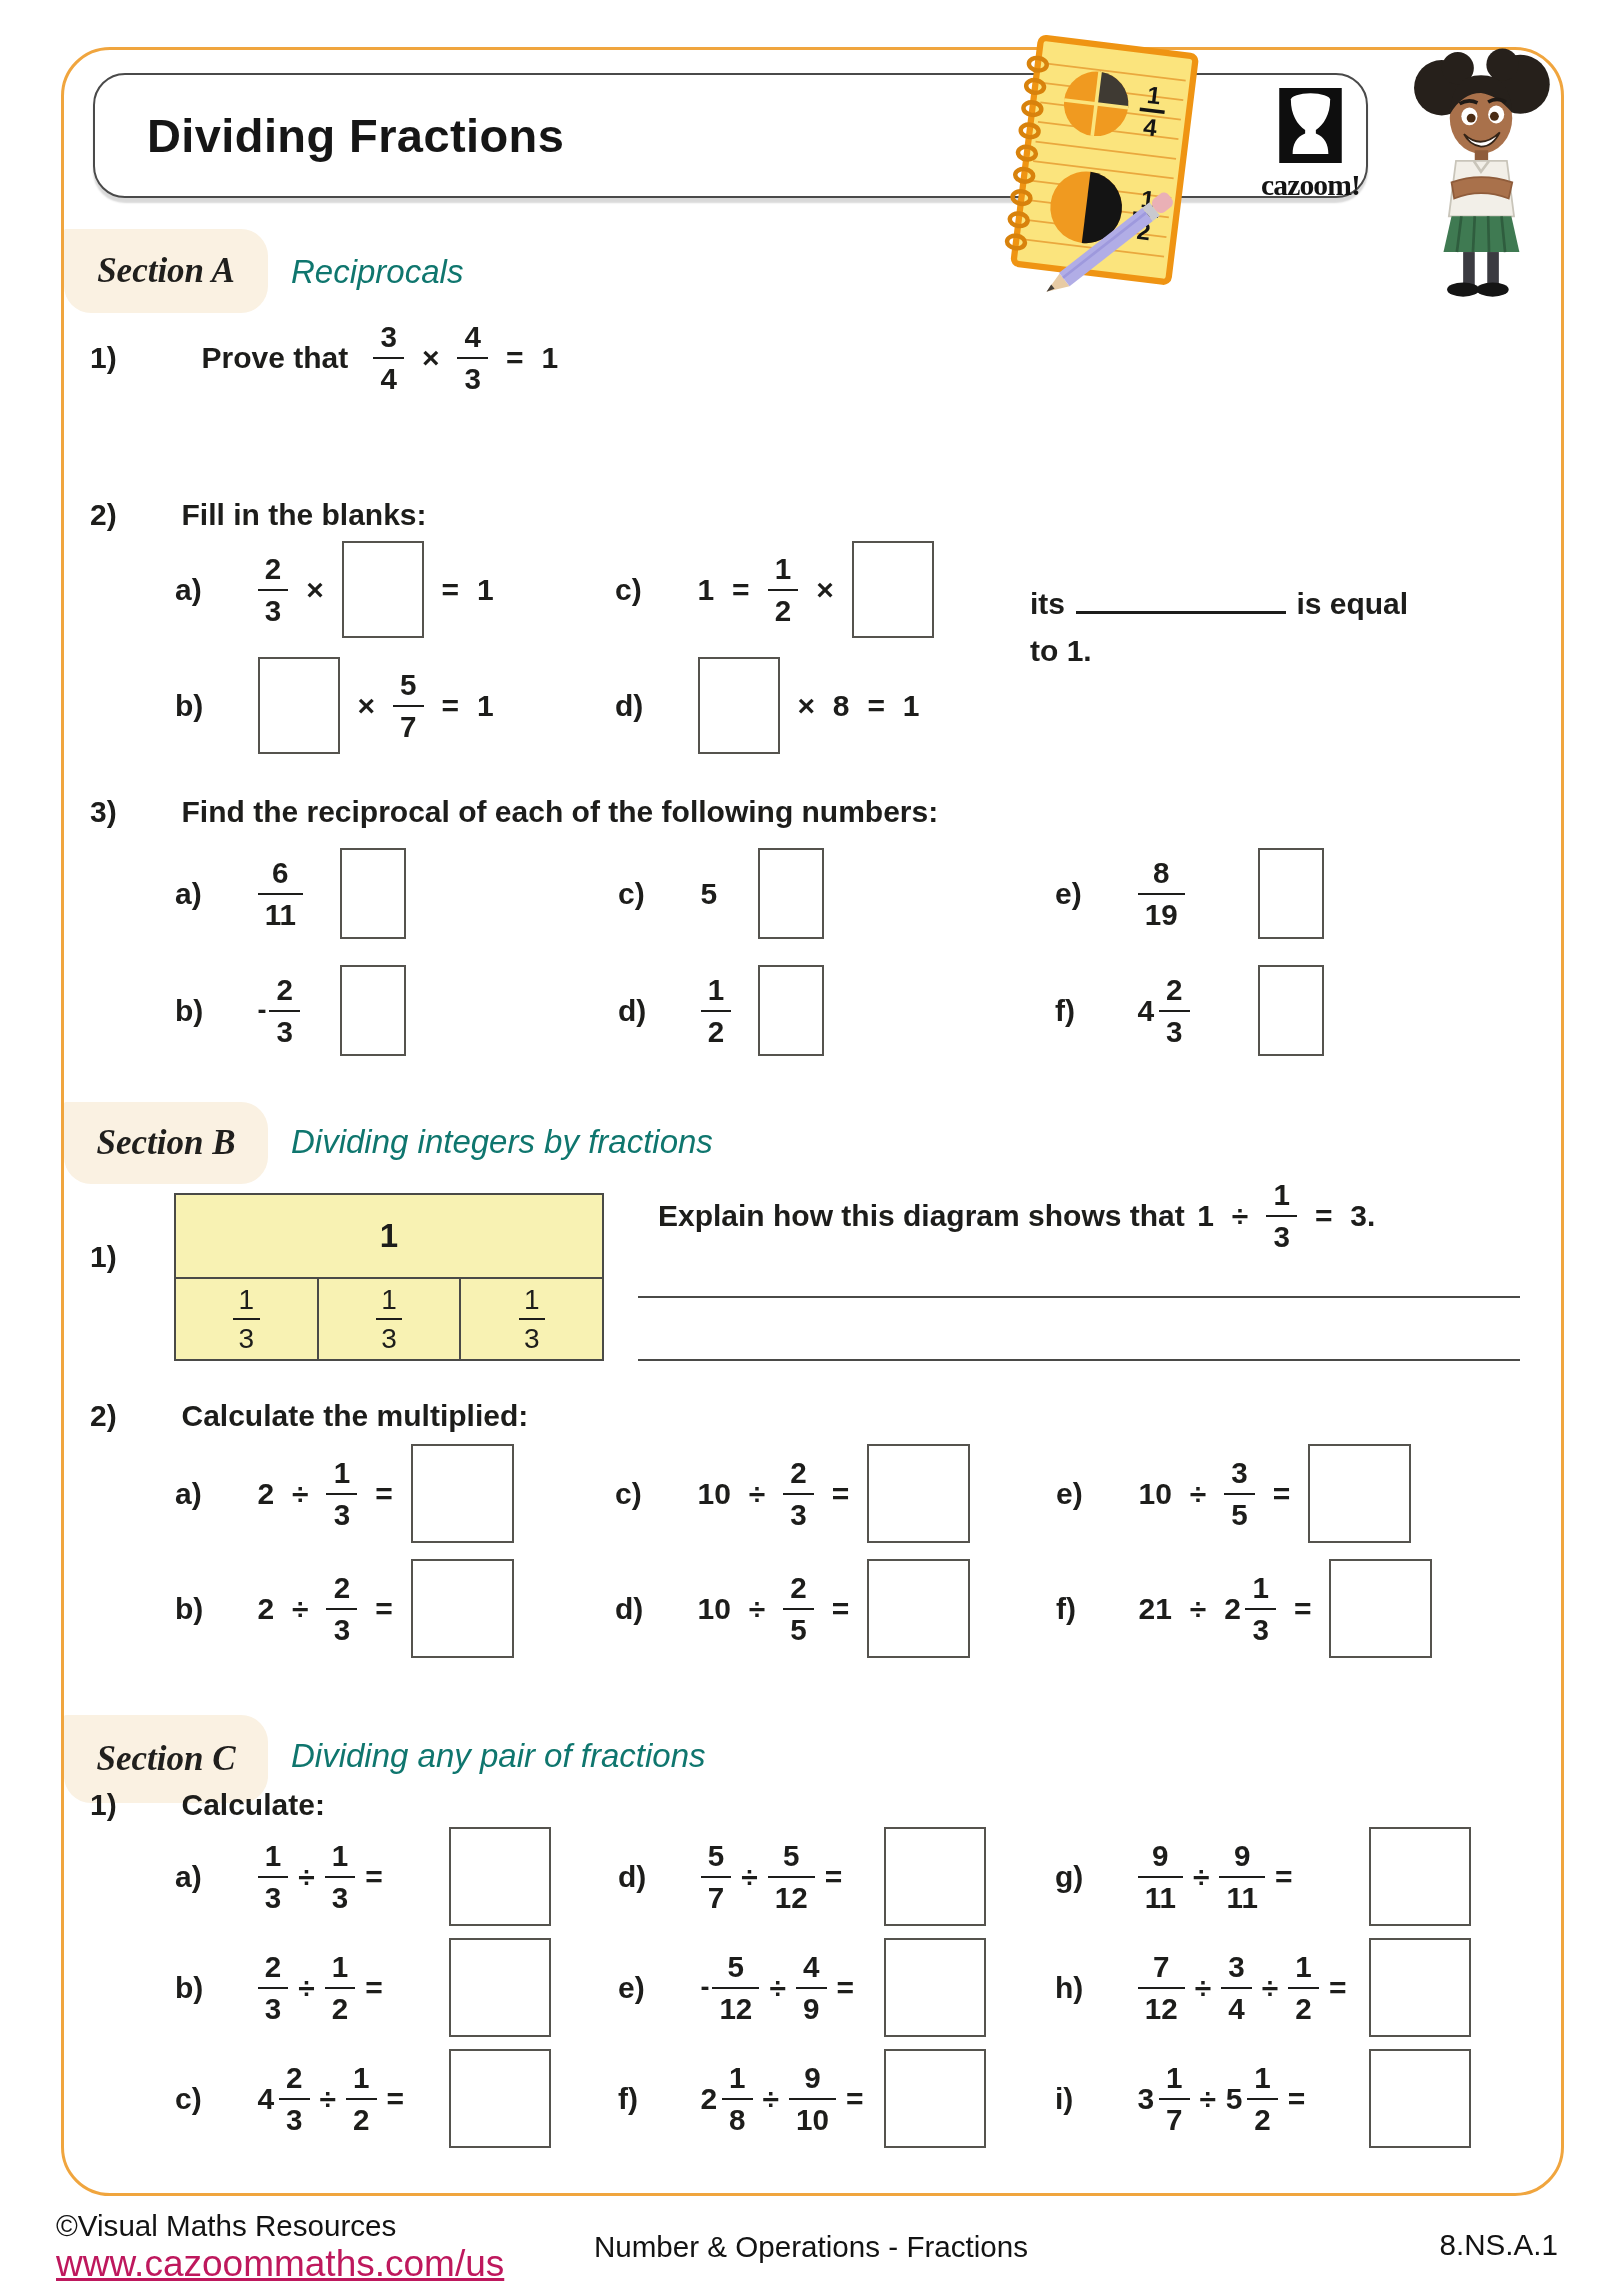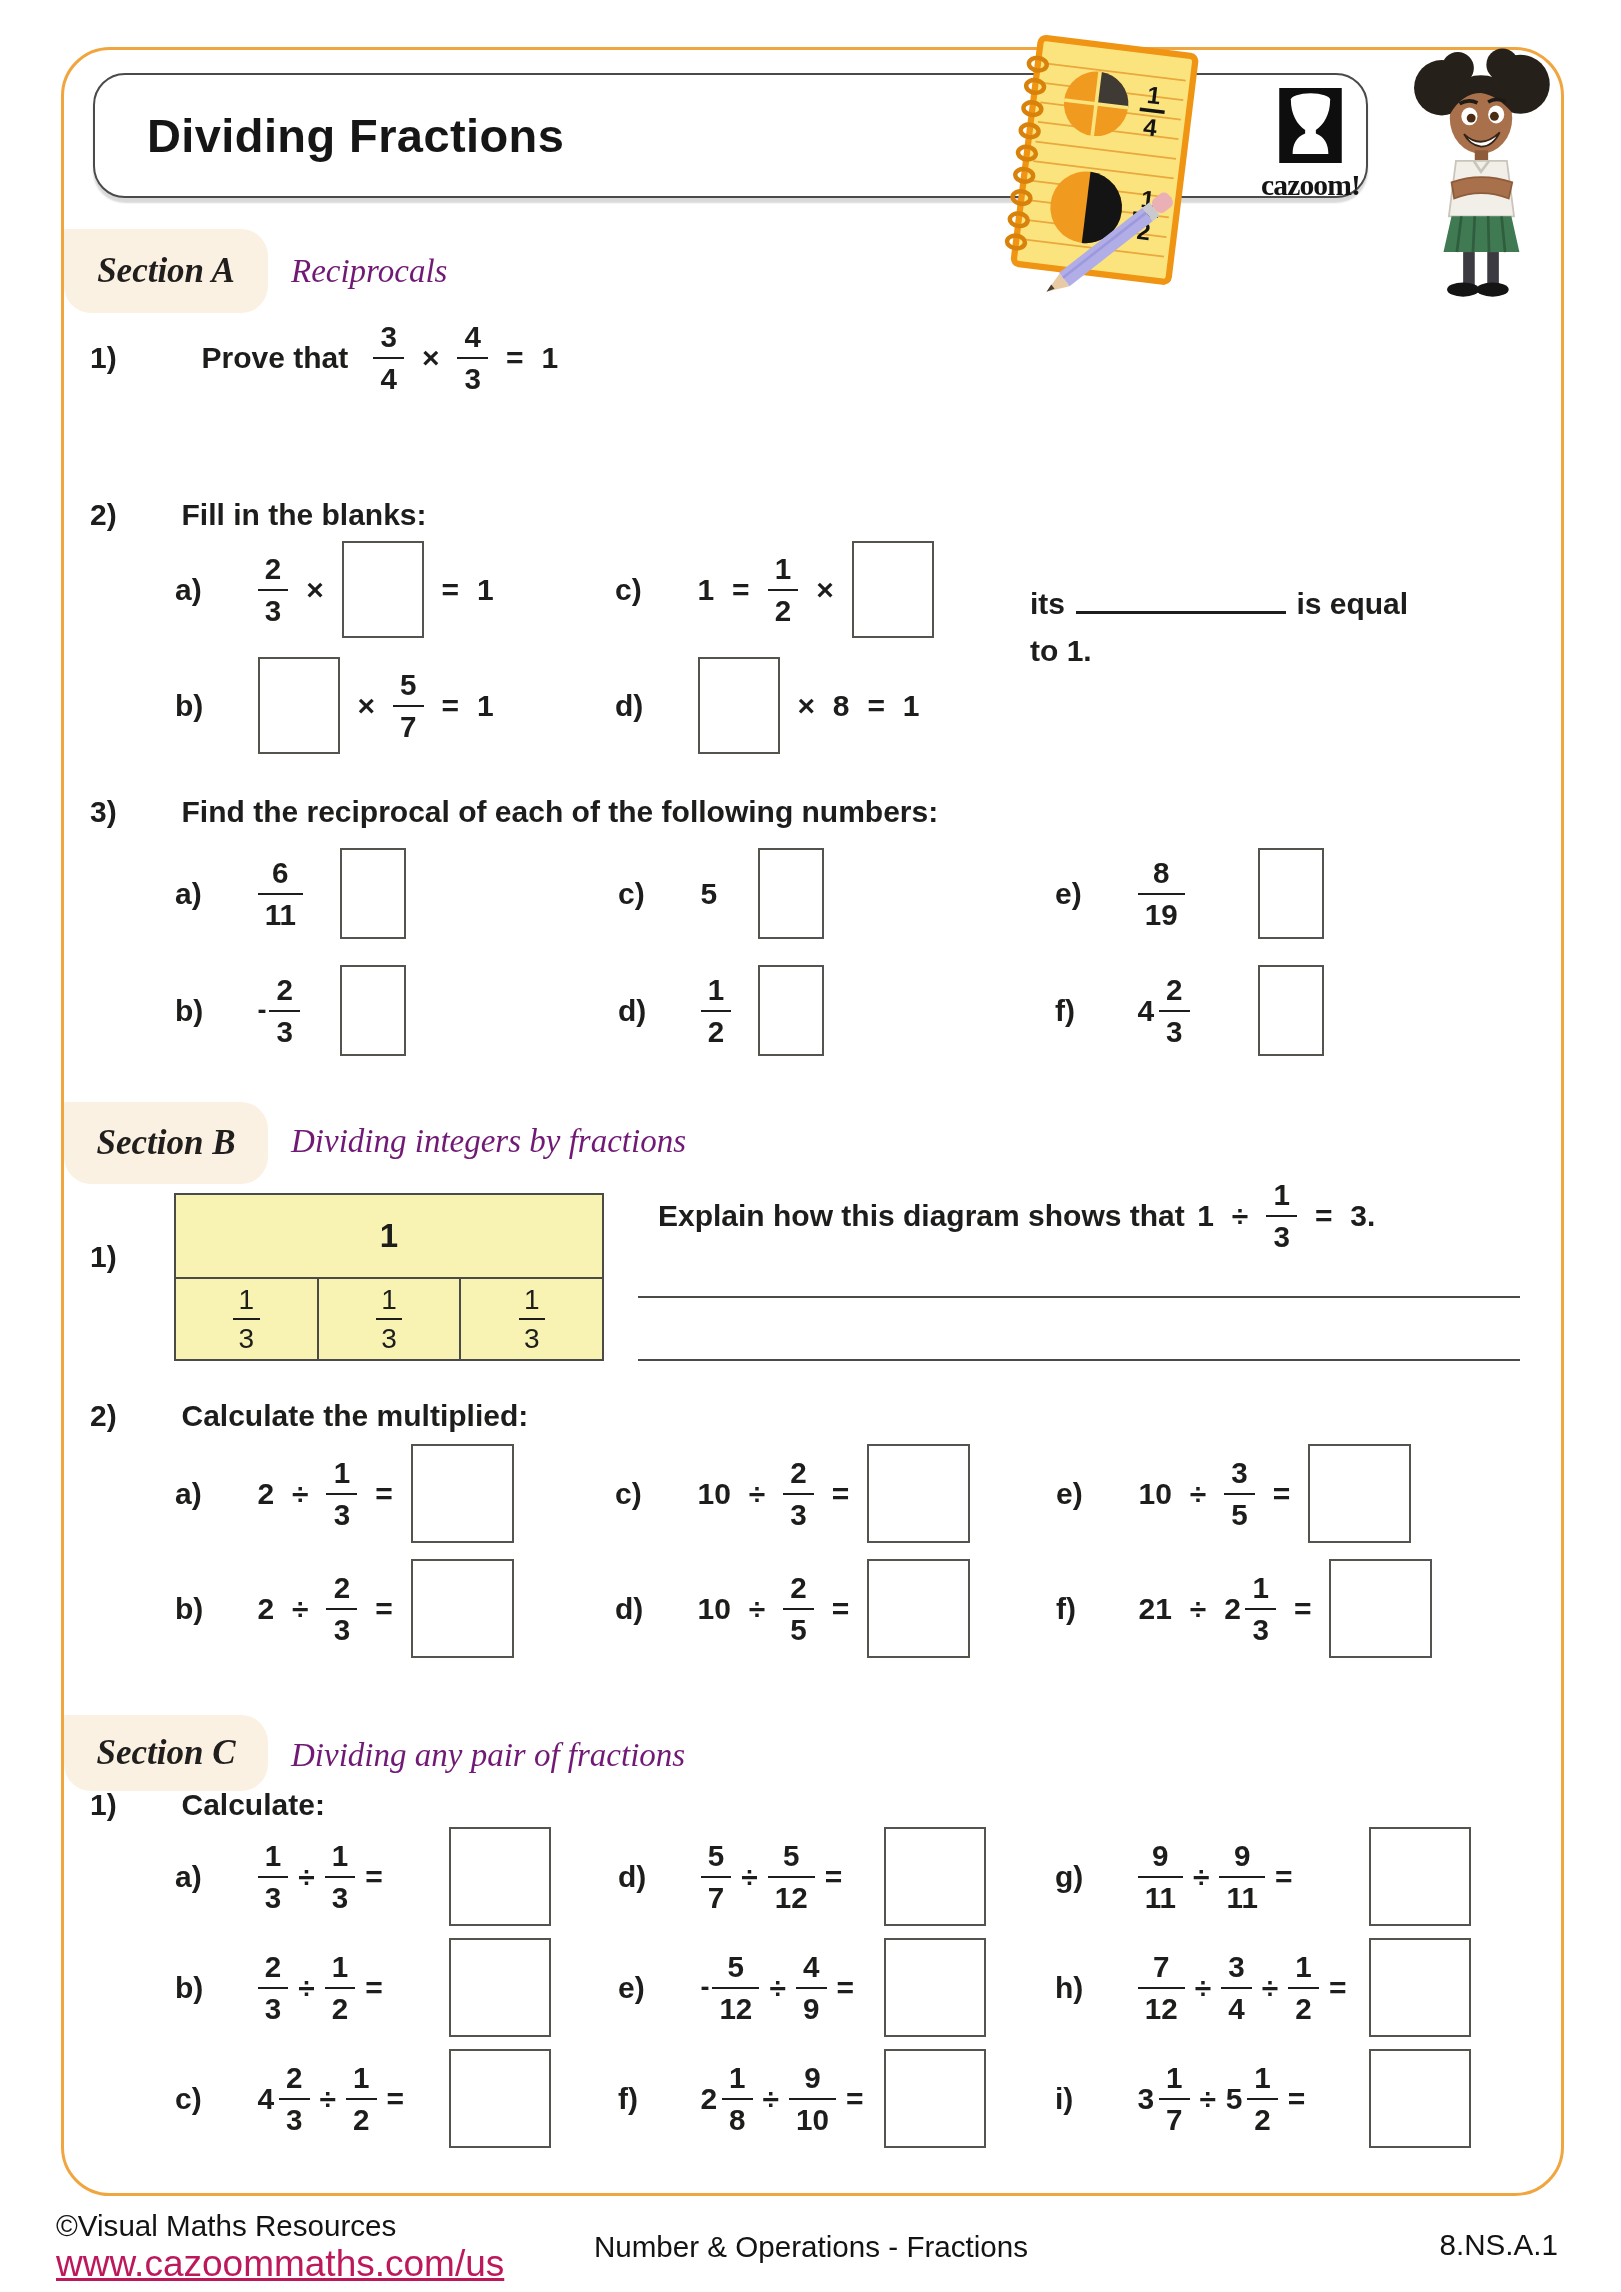--- a/index.html
+++ b/index.html
@@ -10,21 +10,21 @@
   .titlebox{position:absolute;left:93px;top:73px;width:1275px;height:125px;background:#fff;
             border:2.7px solid #4a4a4a;border-radius:32px;box-shadow:0 4.5px 1.8px rgba(0,0,0,.15);
             display:flex;align-items:center;padding-left:52px;box-sizing:border-box;z-index:3;}
   .title{font-size:47px;font-weight:bold;letter-spacing:0.4px;color:#161616;}
   .art{position:absolute;z-index:6;}
   .logo{position:absolute;left:1239px;top:88px;width:143px;text-align:center;z-index:7;}
   .logo-text{font-family:"Liberation Serif",serif;font-weight:bold;font-size:29.6px;color:#141414;margin-top:2.7px;letter-spacing:-0.9px;}
   .sec-head{position:absolute;left:64px;width:204px;height:84px;background:#faf1e2;
             border-radius:1.8px 27px 27px 27px;display:flex;align-items:center;justify-content:center;z-index:2;text-align:right;}
   .sec-label{font-family:"Liberation Serif",serif;font-style:italic;font-weight:bold;font-size:35px;color:#201f1d;}
-  .sec-sub{position:absolute;font-family:Liberation Serif, serif;font-style:italic;font-size:33px;color:#701a75;z-index:2;text-align:center;}
+  .sec-sub{position:absolute;font-family:Liberation Sans, sans-serif;font-style:italic;font-size:33px;color:#0f766e;z-index:2;text-align:center;}
   .row{position:absolute;display:flex;align-items:center;column-gap:12.5px;z-index:2;}
   .qnum{font-weight:bold;font-size:30px;width:79px;flex:none;}
   .qprompt{font-weight:bold;font-size:30px;}
   .ilabel{font-weight:bold;font-size:30px;width:70px;flex:none;}
   .expr{display:flex;align-items:center;column-gap:12.5px;flex:1;}
   .tok{font-weight:bold;font-size:30px;}
   .op{font-weight:bold;font-size:30px;margin:0 5.4px;}
   .sc .op{margin:0 0.9px;} .sc .expr{column-gap:9px;}
   .frac-wrap{display:inline-flex;align-items:center;font-weight:bold;}
   .neg{font-size:27px;margin-right:2.7px;}
@@ -456,21 +456,21 @@
           <span class="stack">
             <span class="num">1</span>
             <span class="den">3</span>
           </span>
         </span>
         <span class="op">=</span>
         <span class="abox"></span>
       </span>
   </div>
 
-  <div class="sec-head" style="top:1715px;height:76px;">
+  <div class="sec-head" style="top:1715px;height:88px;">
     <span class="sec-label">Section C</span>
   </div>
   <div class="sec-sub" style="left:291px;top:1737px;">Dividing any pair of fractions</div>
 
   <div class="row" style="left:90px;top:1788px;">
     <span class="qnum">1)</span>
     <span class="qprompt">Calculate:</span>
   </div>
   <div class="row sc fixedw" style="left:175px;top:1827px;height:99px;width:376px;">
     <span class="ilabel">a)</span>

